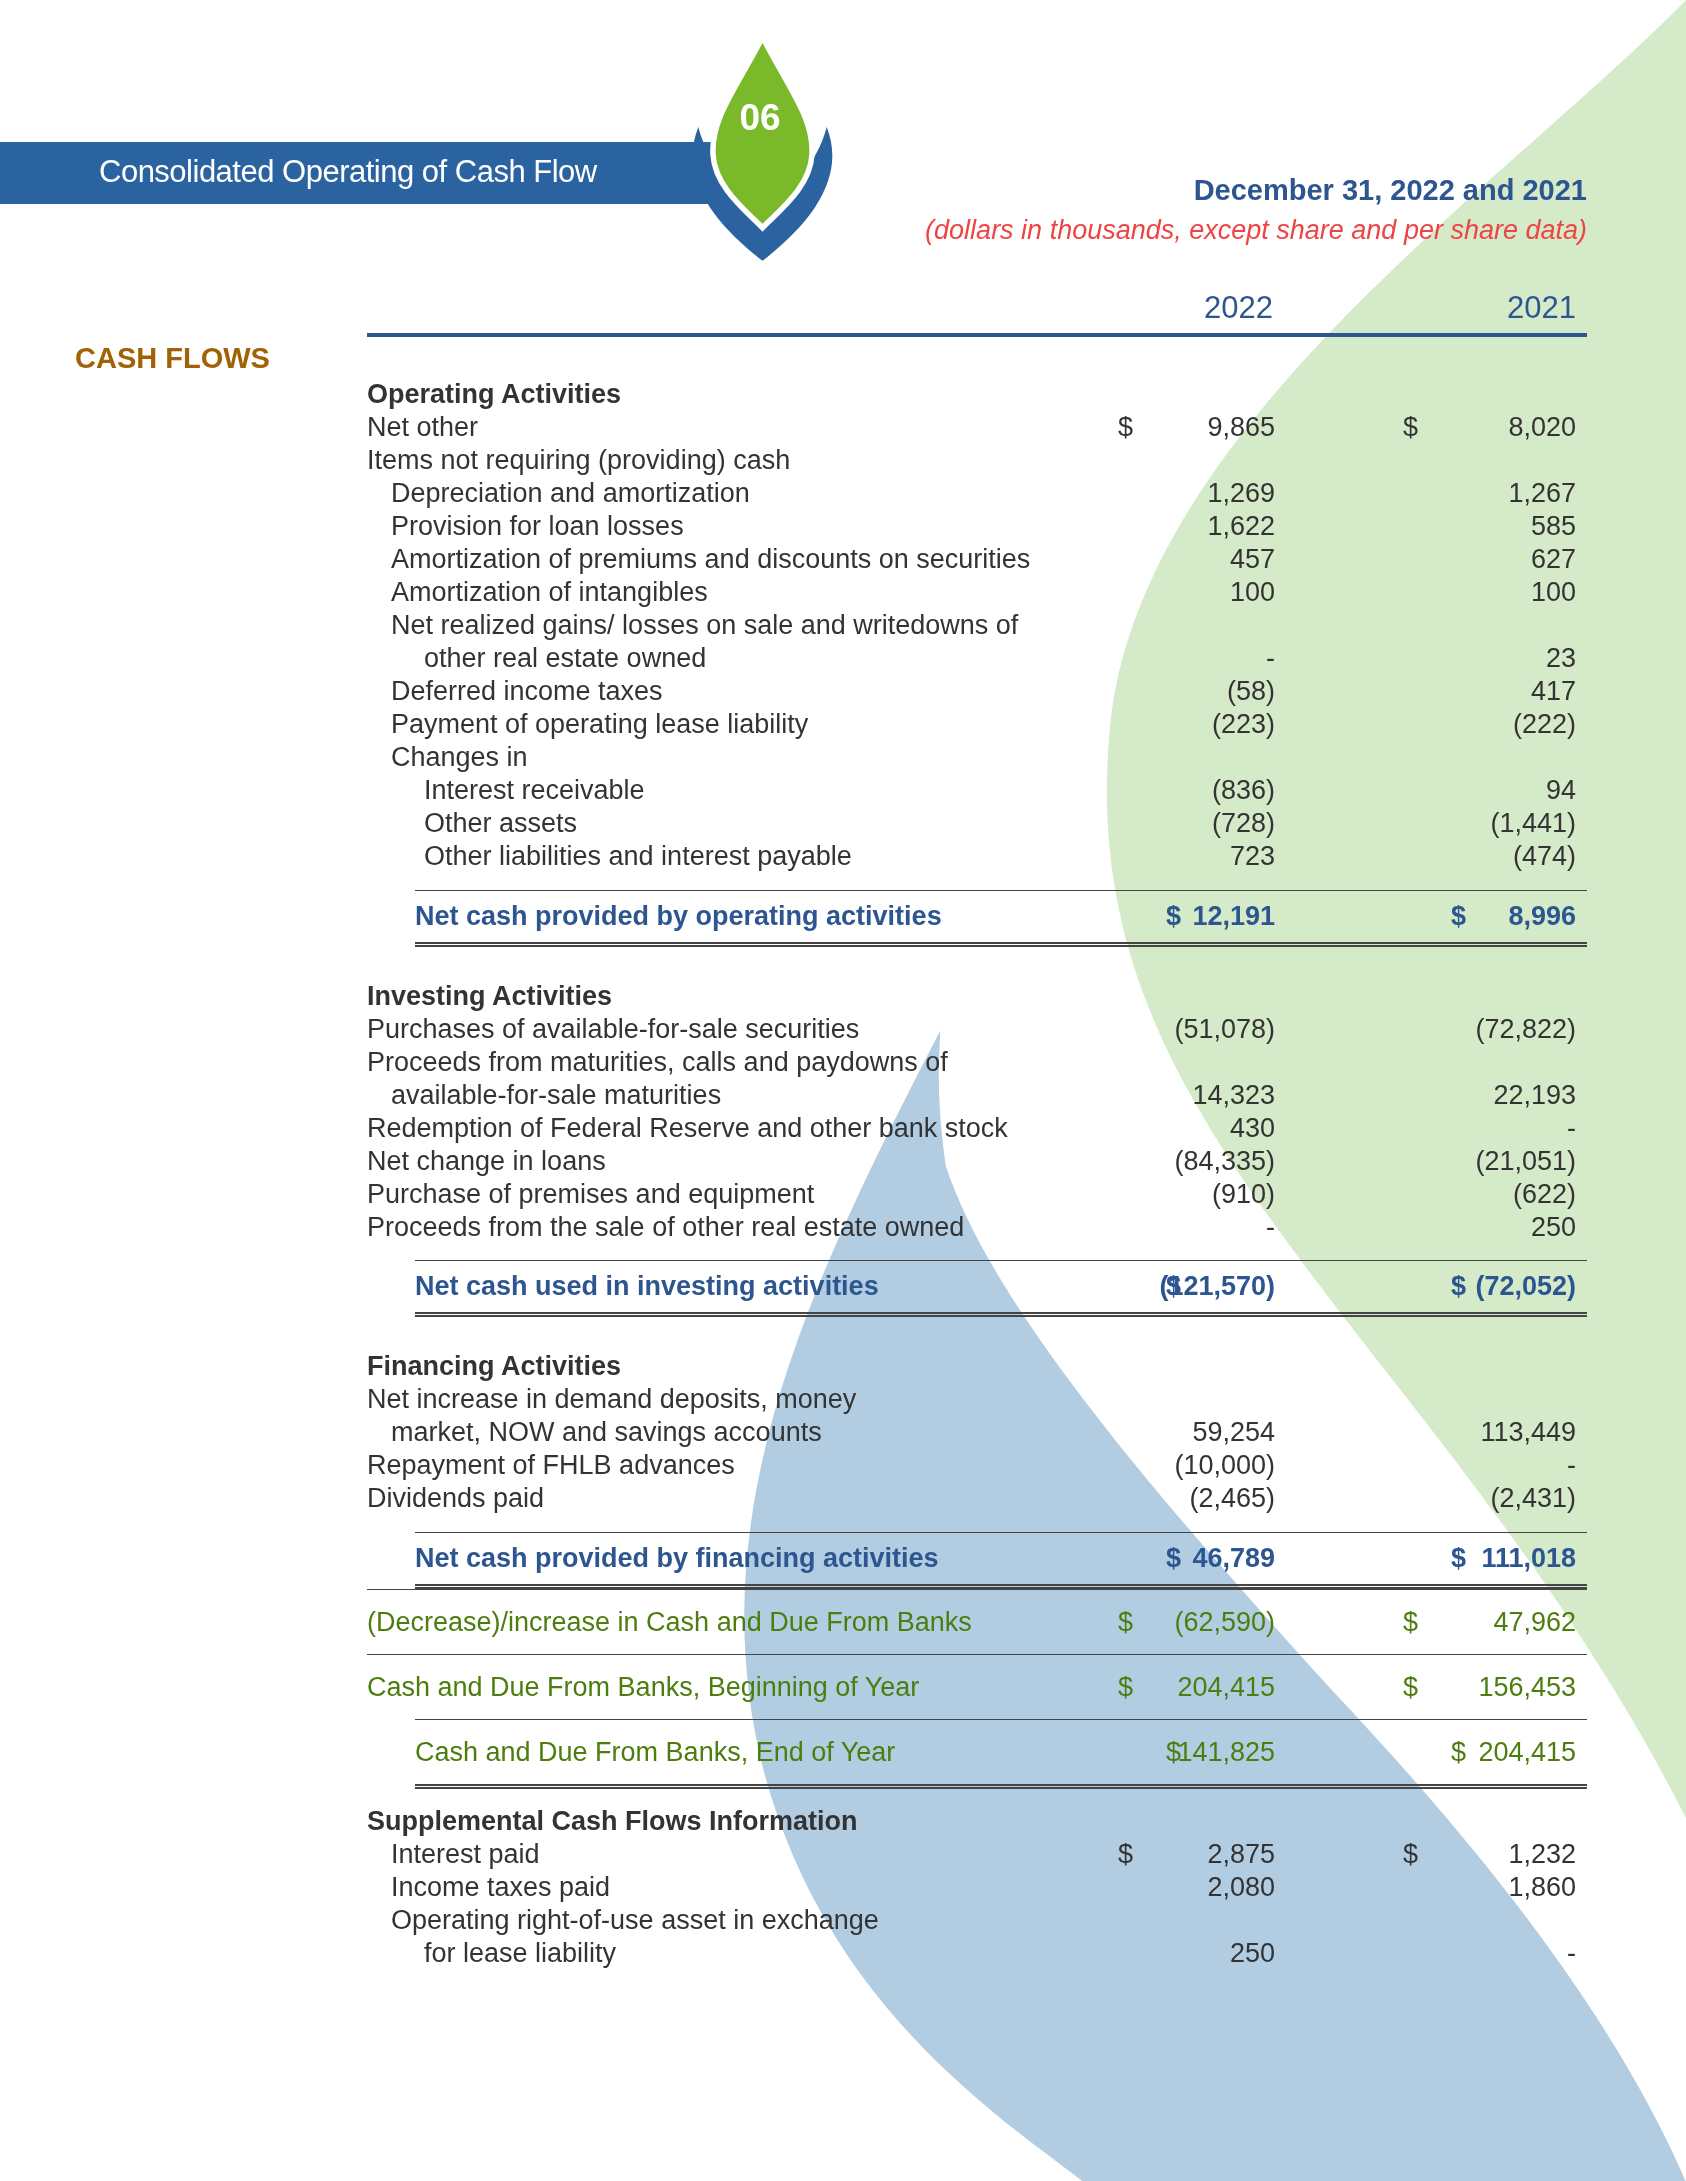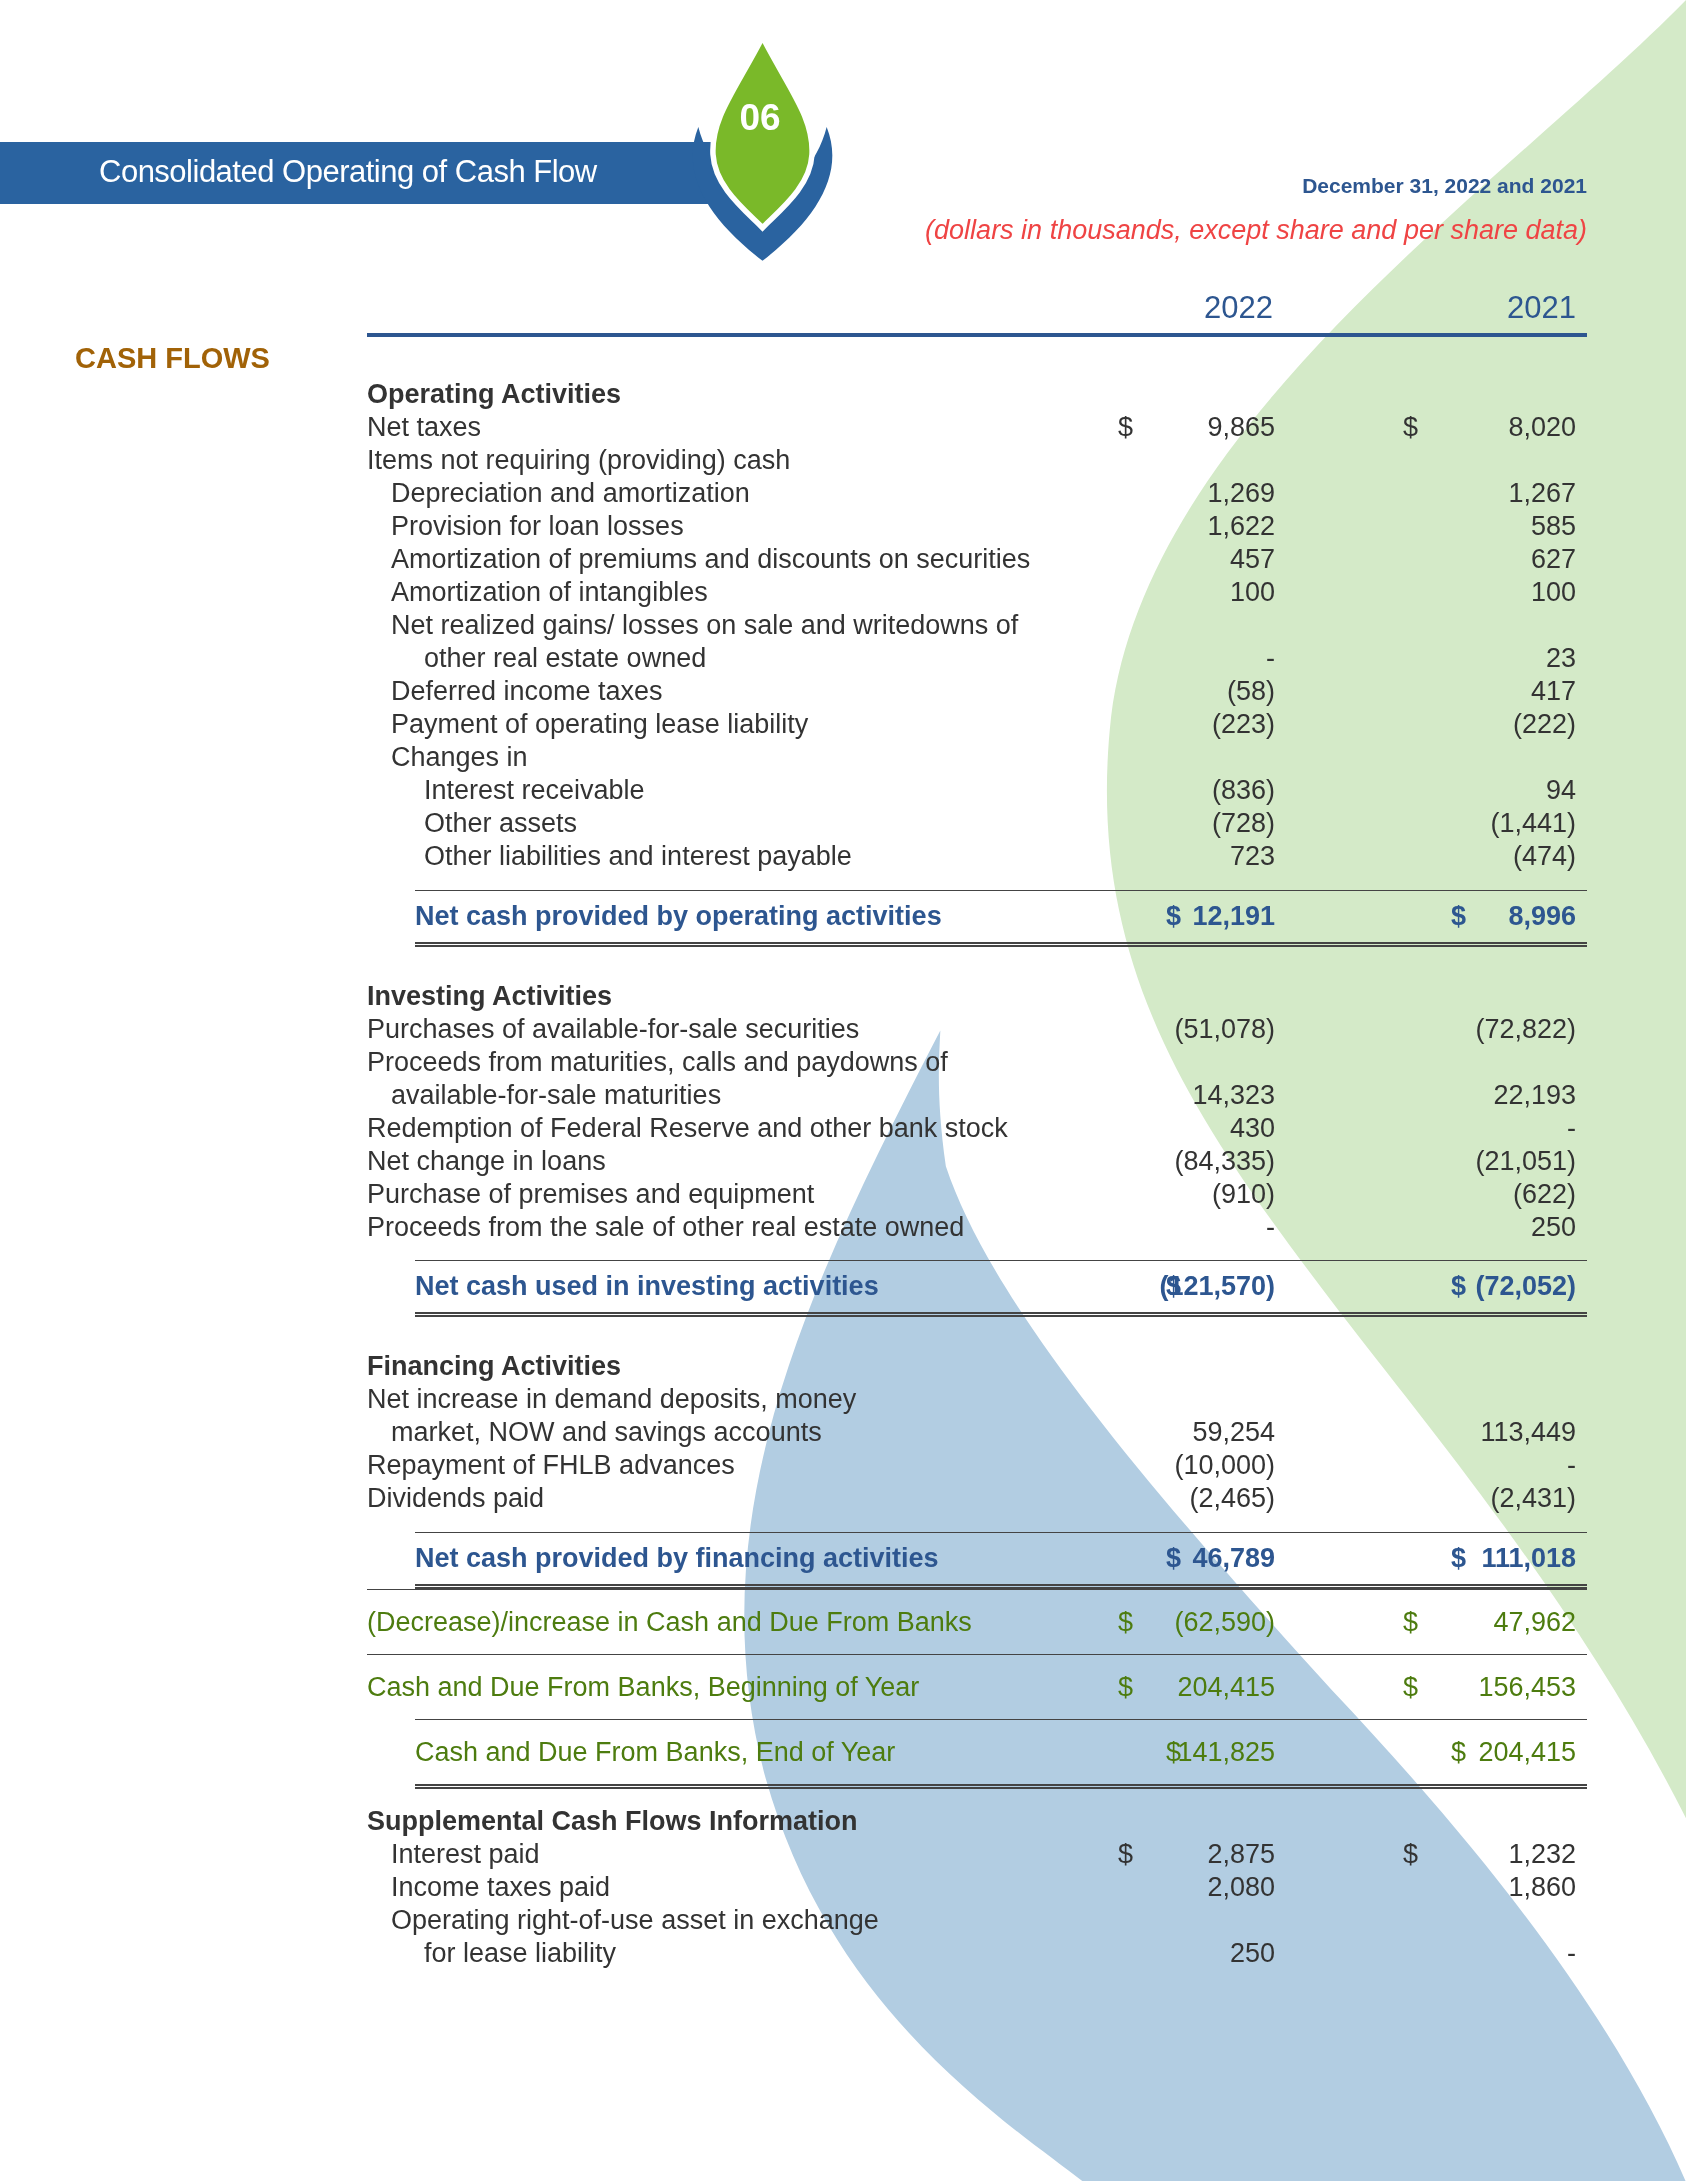--- a/index.html
+++ b/index.html
@@ -2,21 +2,21 @@
 <html style="font-size:14.7px"><head>
 <meta charset="utf-8">
 <style>
   html,body{margin:0;padding:0;}
   body{width:1686px;height:2182px;position:relative;overflow:hidden;background:#ffffff;font-family:"Liberation Sans",sans-serif;color:#333333;}
   .bg{position:absolute;left:0;top:0;width:1686px;height:2182px;z-index:0;}
   .banner{position:absolute;left:0;top:142px;width:725px;height:62px;background:#2a63a0;z-index:2;}
   .banner-title{position:absolute;left:99px;top:154px;color:#ffffff;font-size:31px;z-index:3;letter-spacing:-0.5px;}
   .badge{position:absolute;left:680px;top:35px;width:165px;height:226px;z-index:4;}
   .badge-num{position:absolute;left:718px;top:97px;width:84px;text-align:center;color:#ffffff;font-weight:bold;font-size:37px;z-index:5;}
-  .date{position:absolute;right:99px;top:174px;color:#2d5690;font-weight:bold;font-size:21px;z-index:3;}
+  .date{position:absolute;right:99px;top:174px;color:#2d5690;font-weight:bold;font-size:29px;z-index:3;}
   .subtitle{position:absolute;right:99px;top:215px;color:#ef4444;font-style:italic;font-size:27px;z-index:3;}
   .years{position:absolute;left:367px;top:285px;width:1220px;height:48px;z-index:3;border-bottom:4.6px solid #2d5690;}
   .years span{position:absolute;bottom:7.3px;color:#2d5690;font-size:31px;}
   .y1{right:314px;} .y2{right:11px;}
   .section-label{position:absolute;left:75px;top:342px;color:#a16207;font-weight:bold;font-size:29px;z-index:3;}
   .table{position:absolute;left:367px;top:378px;width:1220px;z-index:3;}
   .row{position:relative;height:33px;font-size:27px;line-height:33px;}
   .row .lbl{position:absolute;left:0;white-space:nowrap;}
   .row .d1{position:absolute;left:751px;}
   .row .v1{position:absolute;right:312px;text-align:center;}
@@ -55,21 +55,21 @@
   <span class="y2">2021</span>
 </div>
 
 <div class="section-label">CASH FLOWS</div>
 
 <div class="table">
   <div class="row head">
       <span class="lbl">Operating Activities</span>
     </div>
   <div class="row">
-      <span class="lbl">Net taxes</span>
+      <span class="lbl">Net other</span>
       <span class="d1">$</span>
       <span class="v1">9,865</span>
       <span class="d2">$</span>
       <span class="v2">8,020</span>
     </div>
   <div class="row">
       <span class="lbl">Items not requiring (providing) cash</span>
     </div>
   <div class="row i1">
       <span class="lbl">Depreciation and amortization</span>

